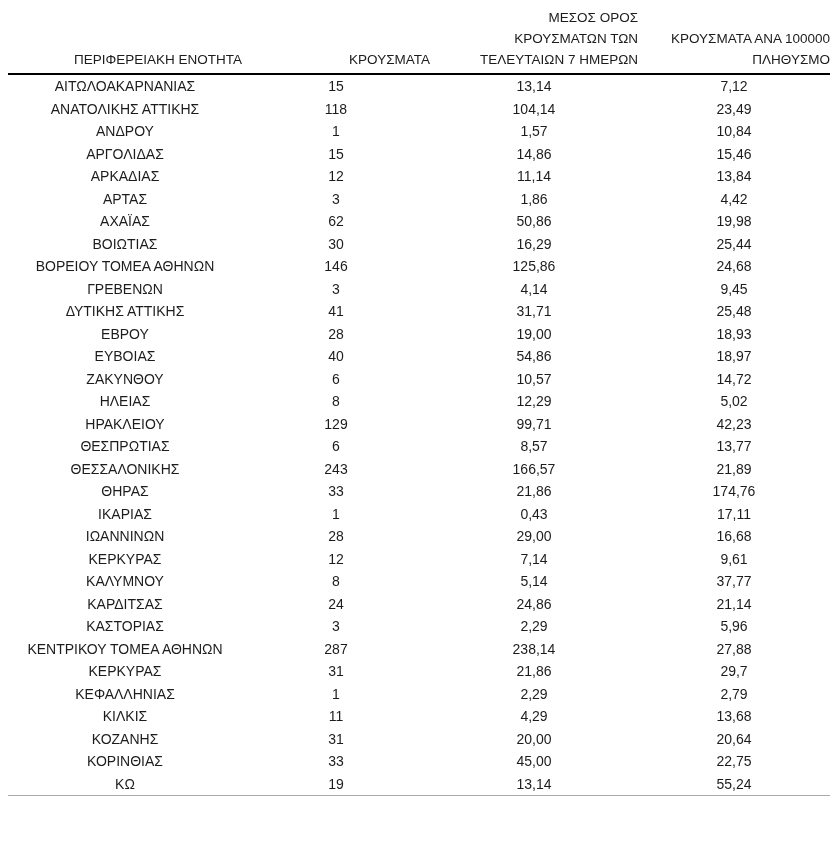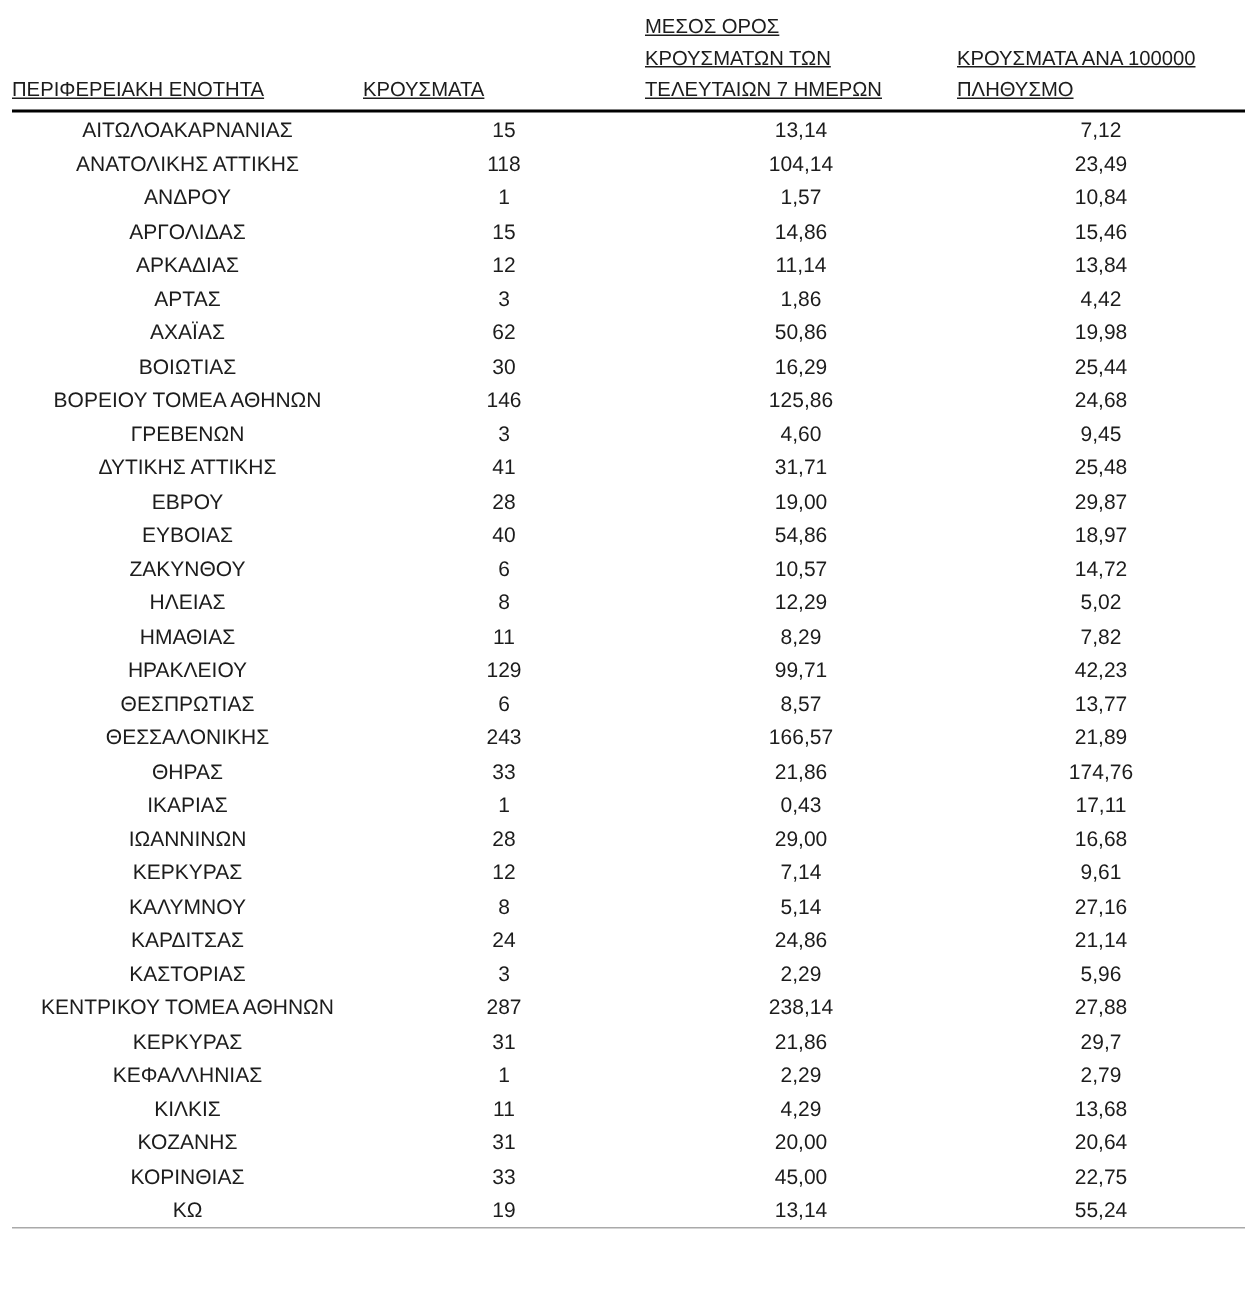--- a/index.html
+++ b/index.html
@@ -31,22 +31,21 @@
     font-size: 13.5px;
     vertical-align: bottom;
     text-align: center;
     padding: 0 0 3px 0;
     height: 68px;
     border-bottom: 2.5px solid #000000;
     white-space: nowrap;
   }
   .hline {
     line-height: 21px;
-    text-align: left;
-    text-decoration: underline;
+    text-align: right;
   }
   tbody td {
     font-size: 14px;
     text-align: center;
     vertical-align: middle;
     height: 22.5px;
     line-height: 22.5px;
     padding: 0;
     white-space: nowrap;
   }
@@ -131,60 +130,54 @@
       </tr>
       <tr>
         <td>ΒΟΡΕΙΟΥ ΤΟΜΕΑ ΑΘΗΝΩΝ</td>
         <td>146</td>
         <td>125,86</td>
         <td>24,68</td>
       </tr>
       <tr>
         <td>ΓΡΕΒΕΝΩΝ</td>
         <td>3</td>
-        <td>4,60</td>
+        <td>4,14</td>
         <td>9,45</td>
       </tr>
       <tr>
         <td>ΔΥΤΙΚΗΣ ΑΤΤΙΚΗΣ</td>
         <td>41</td>
         <td>31,71</td>
         <td>25,48</td>
       </tr>
       <tr>
         <td>ΕΒΡΟΥ</td>
         <td>28</td>
         <td>19,00</td>
-        <td>29,87</td>
+        <td>18,93</td>
       </tr>
       <tr>
         <td>ΕΥΒΟΙΑΣ</td>
         <td>40</td>
         <td>54,86</td>
         <td>18,97</td>
       </tr>
       <tr>
         <td>ΖΑΚΥΝΘΟΥ</td>
         <td>6</td>
         <td>10,57</td>
         <td>14,72</td>
       </tr>
       <tr>
         <td>ΗΛΕΙΑΣ</td>
         <td>8</td>
         <td>12,29</td>
         <td>5,02</td>
       </tr>
       <tr>
-        <td>ΗΜΑΘΙΑΣ</td>
-        <td>11</td>
-        <td>8,29</td>
-        <td>7,82</td>
-      </tr>
-      <tr>
         <td>ΗΡΑΚΛΕΙΟΥ</td>
         <td>129</td>
         <td>99,71</td>
         <td>42,23</td>
       </tr>
       <tr>
         <td>ΘΕΣΠΡΩΤΙΑΣ</td>
         <td>6</td>
         <td>8,57</td>
         <td>13,77</td>
@@ -216,21 +209,21 @@
       <tr>
         <td>ΚΕΡΚΥΡΑΣ</td>
         <td>12</td>
         <td>7,14</td>
         <td>9,61</td>
       </tr>
       <tr>
         <td>ΚΑΛΥΜΝΟΥ</td>
         <td>8</td>
         <td>5,14</td>
-        <td>27,16</td>
+        <td>37,77</td>
       </tr>
       <tr>
         <td>ΚΑΡΔΙΤΣΑΣ</td>
         <td>24</td>
         <td>24,86</td>
         <td>21,14</td>
       </tr>
       <tr>
         <td>ΚΑΣΤΟΡΙΑΣ</td>
         <td>3</td>

